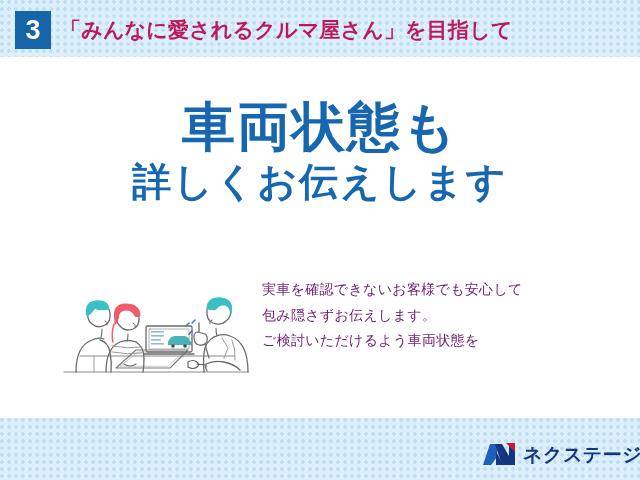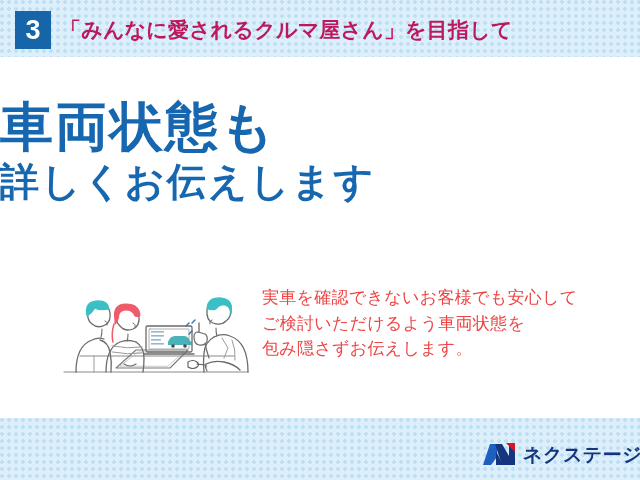--- a/index.html
+++ b/index.html
@@ -67,21 +67,21 @@
     white-space: nowrap;
     letter-spacing: 0.2px;
   }
 
   
   #headline {
     position: absolute;
     left: 0;
     top: 96px;
     width: 640px;
-    text-align: left;
+    text-align: center;
     color: #1667b0;
     font-weight: bold;
     letter-spacing: 2px;
     line-height: 1.18;
   }
   #headline .hl-line {
     display: block;
     white-space: nowrap;
   }
   #headline .hl-1 { font-size: 53px; }
@@ -93,24 +93,24 @@
     left: 58px;
     top: 276px;
     width: 196px;
     height: 112px;
   }
 
   
   #body-copy {
     position: absolute;
     left: 262px;
-    top: 285px;
+    top: 277px;
     width: 360px;
-    color: #ef4444;
-    font-size: 17px;
+    color: #701a75;
+    font-size: 14px;
     line-height: 25.5px;
     letter-spacing: 0.3px;
     white-space: nowrap;
   }
   #body-copy .copy-line { display: block; }
 
   
   #footer-logo {
     position: absolute;
     left: 482px;
@@ -219,22 +219,22 @@
         <path d="M164 62 l6 10 -4 10" stroke="#9a9a9a" stroke-width="1"></path>
         <path d="M174 64 q4 10 3 20" stroke="#9a9a9a" stroke-width="1"></path>
 
         <path d="M128 50 l3-3 M134 47 l3-3 M131 58 l3-3" stroke="#3a6fb0" stroke-width="1.4"></path>
       </g>
     </g>
   </svg>
 
   <div id="body-copy">
     <span class="copy-line">実車を確認できないお客様でも安心して</span>
+    <span class="copy-line">包み隠さずお伝えします。</span>
     <span class="copy-line">ご検討いただけるよう車両状態を</span>
-    <span class="copy-line">包み隠さずお伝えします。</span>
   </div>
 
   <div id="footer-band" class="dot-band"></div>
 
   <div id="footer-logo">
     <svg id="logo-mark" viewBox="0 0 34 25">
       <path d="M1 23 L8 2 L15 2 L15 15 L9 23 Z" fill="#1f5fc0"></path>
       <path d="M14 23 L14 9 L21 23 Z" fill="#15367e"></path>
       <path d="M20 23 L13 2 L20 2 L27 14 L27 2 L33 2 L33 23 Z" fill="#15367e"></path>
       <path d="M24 1 L33 1 L33 10 Z" fill="#d7152a"></path>

